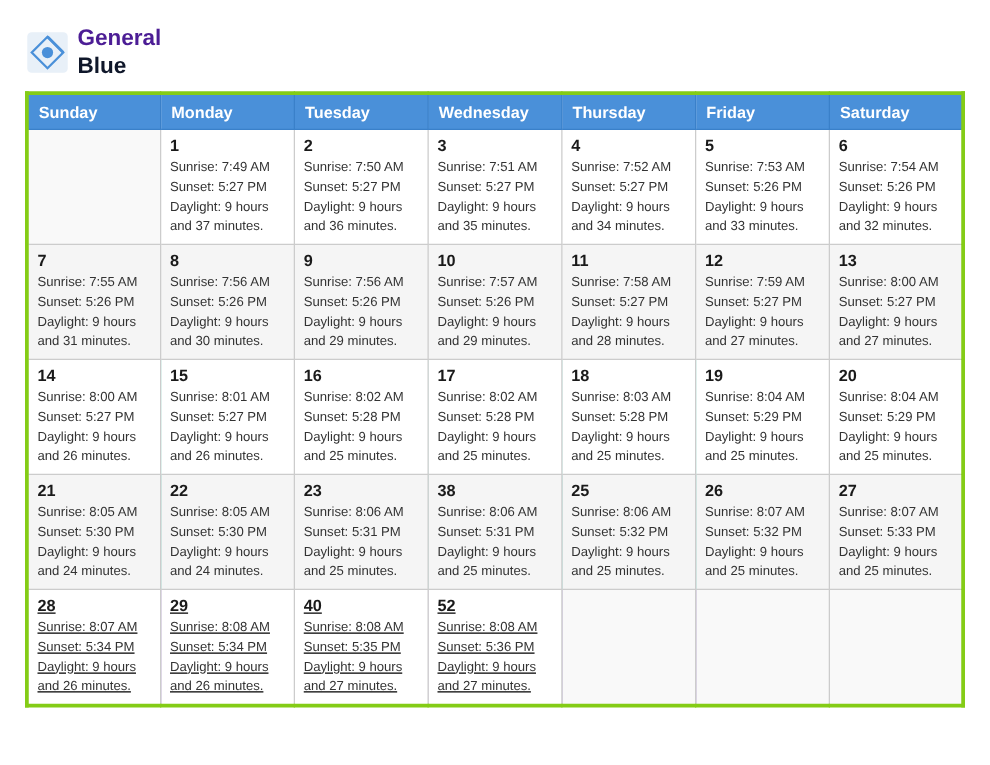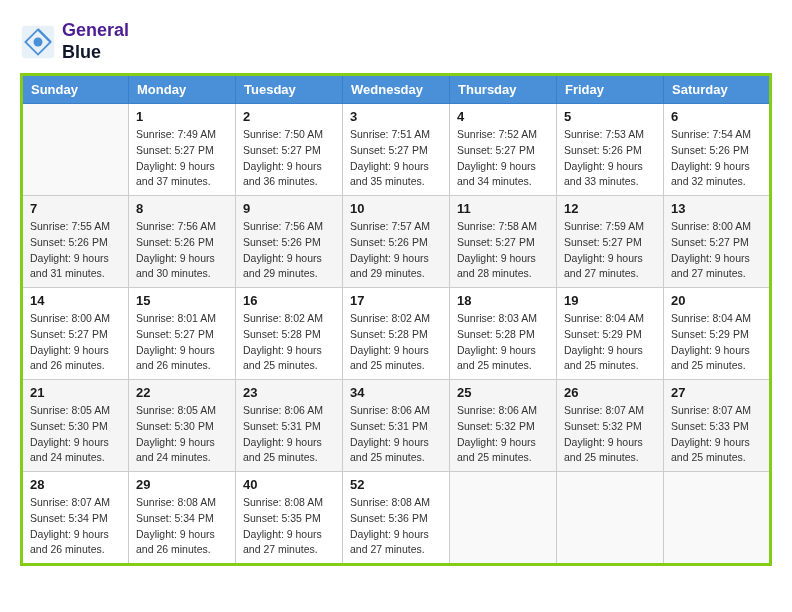--- a/index.html
+++ b/index.html
@@ -289,21 +289,21 @@
 and 24 minutes.</div>
         </td>
         <td>
           <span class="day-number">23</span>
           <div class="day-info" style="white-space: pre-line;">Sunrise: 8:06 AM
 Sunset: 5:31 PM
 Daylight: 9 hours
 and 25 minutes.</div>
         </td>
         <td>
-          <span class="day-number">34</span>
+          <span class="day-number">38</span>
           <div class="day-info" style="white-space: pre-line;">Sunrise: 8:06 AM
 Sunset: 5:31 PM
 Daylight: 9 hours
 and 25 minutes.</div>
         </td>
         <td>
           <span class="day-number">25</span>
           <div class="day-info" style="white-space: pre-line;">Sunrise: 8:06 AM
 Sunset: 5:32 PM
 Daylight: 9 hours
@@ -317,21 +317,21 @@
 and 25 minutes.</div>
         </td>
         <td>
           <span class="day-number">27</span>
           <div class="day-info" style="white-space: pre-line;">Sunrise: 8:07 AM
 Sunset: 5:33 PM
 Daylight: 9 hours
 and 25 minutes.</div>
         </td>
       </tr>
-      <tr style="background-color: #4c1d95;">
+      <tr style="background-color: #4c1d95; text-decoration: underline;">
         <td>
           <span class="day-number">28</span>
           <div class="day-info" style="white-space: pre-line;">Sunrise: 8:07 AM
 Sunset: 5:34 PM
 Daylight: 9 hours
 and 26 minutes.</div>
         </td>
         <td>
           <span class="day-number">29</span>
           <div class="day-info" style="white-space: pre-line;">Sunrise: 8:08 AM

